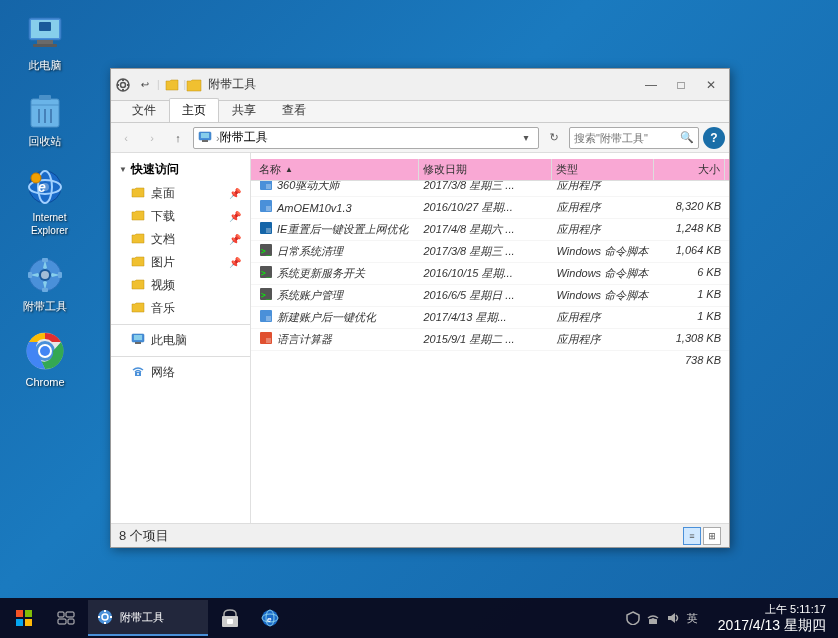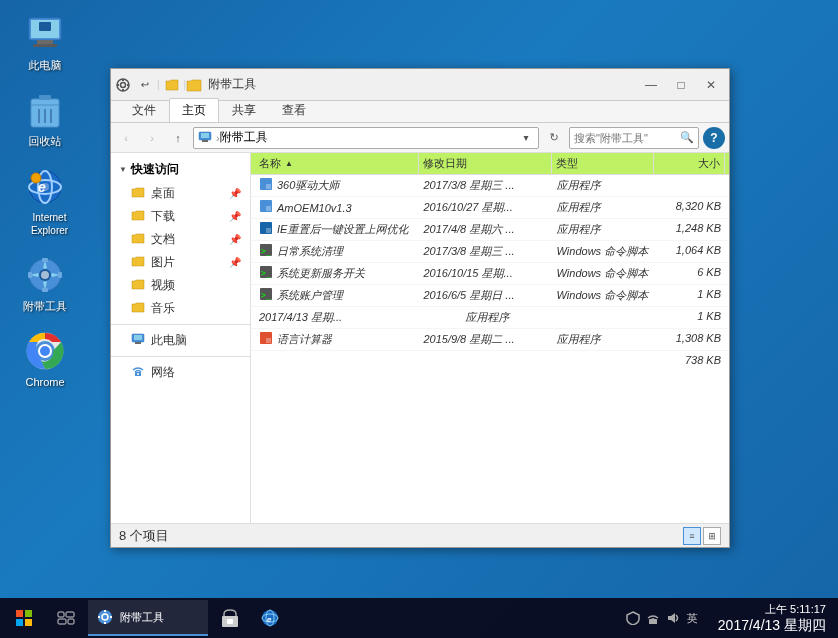--- a/index.html
+++ b/index.html
@@ -329,25 +329,25 @@
       flex: 1;
       overflow-y: auto;
       background: #fff;
     }
 
     
     .col-headers {
       display: flex;
       align-items: center;
       height: 22px;
-      background: #bef264;
+      background: #f9a8d4;
       border-bottom: 1px solid #ddd;
       padding: 0 4px;
       position: sticky;
-      top: 0;
+      top: 6px;
     }
     .col-header {
       font-size: 11px;
       color: #333;
       cursor: pointer;
       padding: 0 4px;
       height: 100%;
       display: flex;
       align-items: center;
       border-right: 1px solid #ddd;
@@ -851,34 +851,42 @@
       <rect x="1" y="1" width="12" height="12" rx="1" fill="#555"></rect>
       <text x="2" y="11" font-size="8" fill="#00ff00" font-family="monospace">&gt;_</text>
     </svg></span>
       <span>系统账户管理</span>
     </div>
     <div class="file-cell file-date-cell">2016/6/5 星期日 ...</div>
     <div class="file-cell file-type-cell">Windows 命令脚本</div>
     <div class="file-cell file-size-cell">1 KB</div>
   </div>
             <div class="file-row">
+    <div class="file-cell file-name-cell">
+      <span class="file-icon"><svg width="14" height="14" viewBox="0 0 14 14">
+      <rect x="1" y="1" width="12" height="12" rx="1" fill="#4a90d9"></rect>
+      <rect x="3" y="3" width="5" height="5" fill="#4a90d9" opacity="0.5"></rect>
+      <rect x="7" y="7" width="5" height="5" fill="rgba(255,255,255,0.3)"></rect>
+    </svg></span>
+      <span>新建账户后一键优化</span>
+    </div>
     <div class="file-cell file-date-cell">2017/4/13 星期...</div>
     <div class="file-cell file-type-cell">应用程序</div>
     <div class="file-cell file-size-cell">1,308 KB</div>
   </div>
             <div class="file-row">
     <div class="file-cell file-name-cell">
       <span class="file-icon"><svg width="14" height="14" viewBox="0 0 14 14">
       <rect x="1" y="1" width="12" height="12" rx="1" fill="#e05030"></rect>
       <rect x="3" y="3" width="5" height="5" fill="#e05030" opacity="0.5"></rect>
       <rect x="7" y="7" width="5" height="5" fill="rgba(255,255,255,0.3)"></rect>
     </svg></span>
       <span>语言计算器</span>
     </div>
-    <div class="file-cell file-date-cell">2015/9/8 星期二 ...</div>
+    <div class="file-cell file-date-cell">2015/9/1 星期二 ...</div>
     <div class="file-cell file-type-cell">应用程序</div>
     <div class="file-cell file-size-cell">738 KB</div>
   </div>
           </div>
       </div>
     </div>
 
     <div class="status-bar">
       <span class="status-text">8 个项目</span>
       <div class="view-controls">

